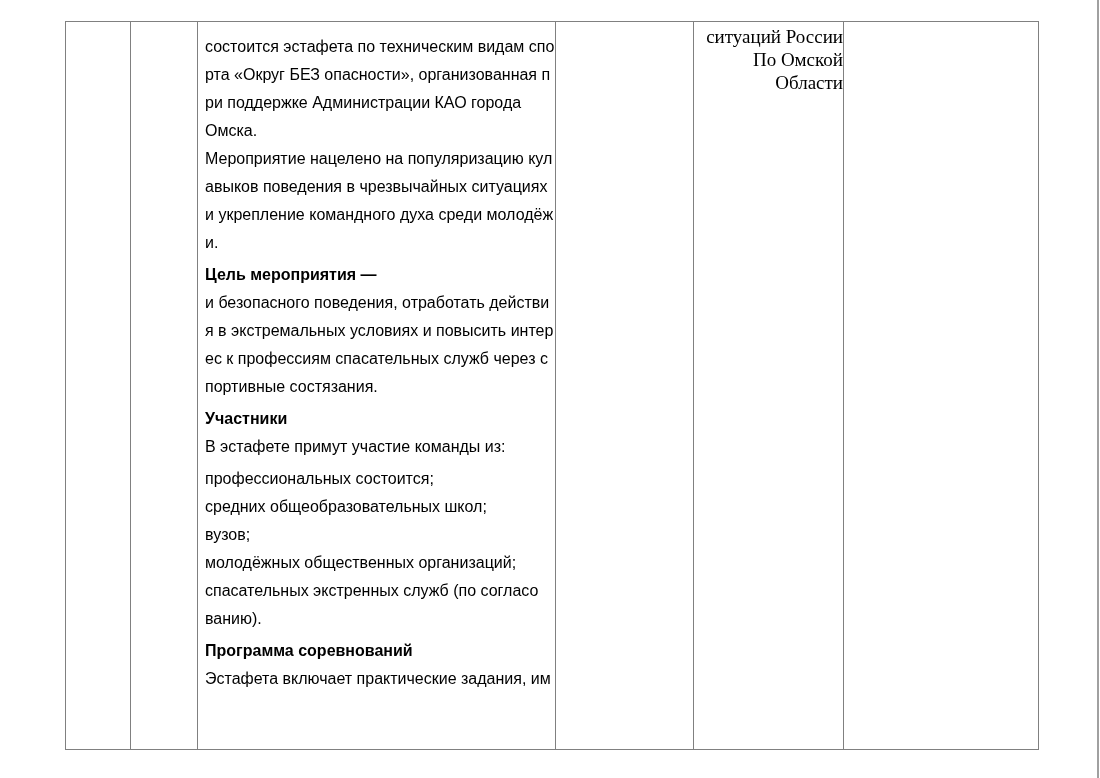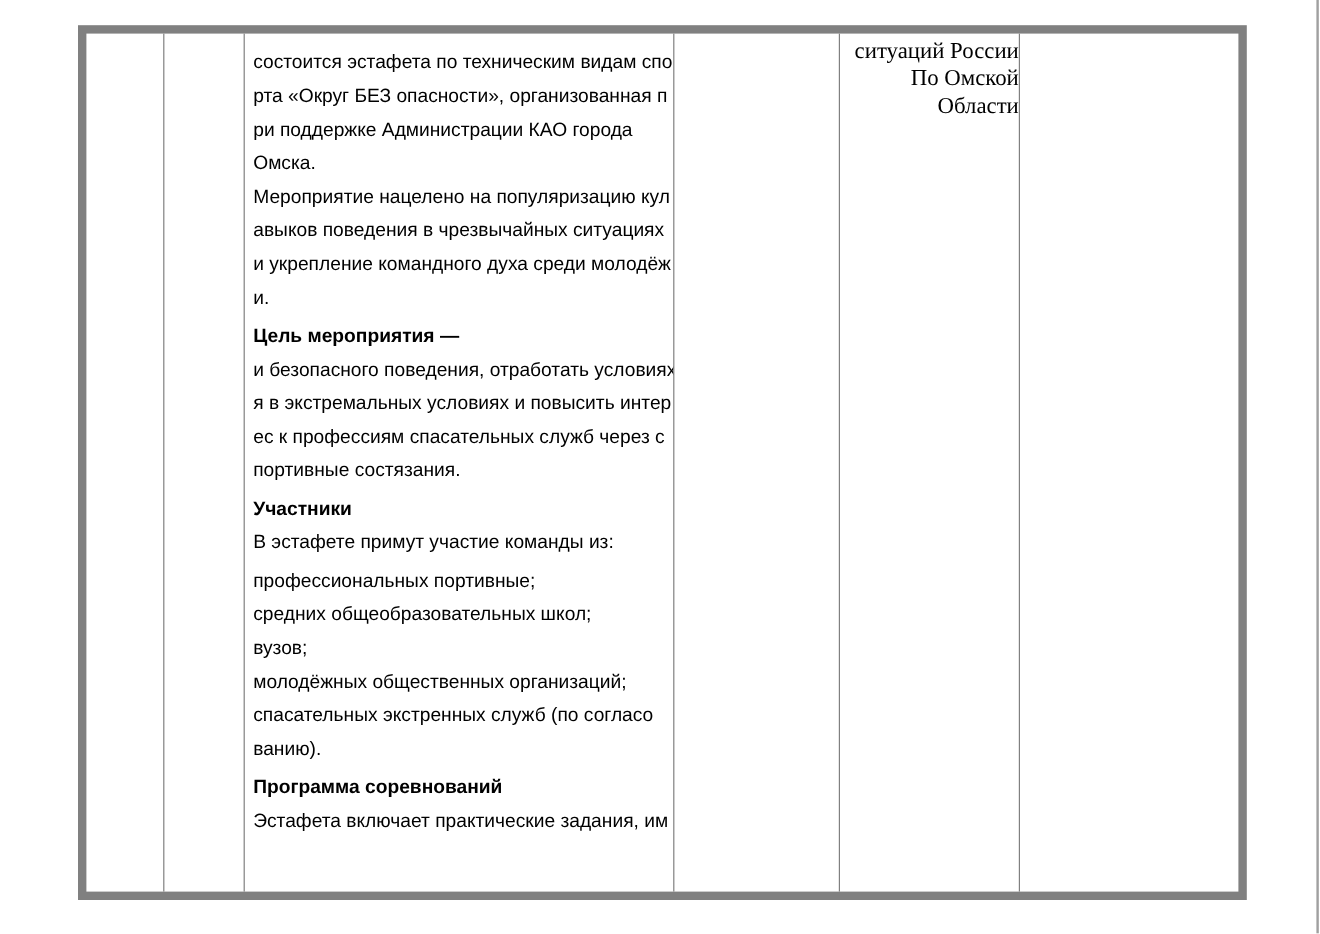--- a/index.html
+++ b/index.html
@@ -29,21 +29,21 @@
     height: 778px;
     background: #a0a0a0;
   }
   
   .doc-table {
     position: absolute;
     left: 65px;
     top: 21px;
     width: 974px;
     height: 729px;
-    border: 7px solid #be185d;
+    border: 1px solid #be185d;
     box-sizing: border-box;
     display: flex;
     background: #ffffff;
   }
   .cell {
     box-sizing: border-box;
     border-right: 1px solid #808080;
     flex-shrink: 0;
     overflow: hidden;
   }
@@ -92,31 +92,31 @@
           <div class="line">Омска.</div>
         </div>
         <div class="para">
           <div class="line">Мероприятие нацелено на популяризацию кул</div>
           <div class="line">авыков поведения в чрезвычайных ситуациях</div>
           <div class="line">и укрепление командного духа среди молодёж</div>
           <div class="line">и.</div>
         </div>
         <div class="para gap">
           <div class="line bold">Цель мероприятия —</div>
-          <div class="line">и безопасного поведения, отработать условиях</div>
+          <div class="line">и безопасного поведения, отработать действи</div>
           <div class="line">я в экстремальных условиях и повысить интер</div>
           <div class="line">ес к профессиям спасательных служб через с</div>
           <div class="line">портивные состязания.</div>
         </div>
         <div class="para gap">
           <div class="line bold">Участники</div>
           <div class="line">В эстафете примут участие команды из:</div>
         </div>
         <div class="para gap">
-          <div class="line">профессиональных портивные;</div>
+          <div class="line">профессиональных состоится;</div>
         </div>
         <div class="para">
           <div class="line">средних общеобразовательных школ;</div>
         </div>
         <div class="para">
           <div class="line">вузов;</div>
         </div>
         <div class="para">
           <div class="line">молодёжных общественных организаций;</div>
         </div>

